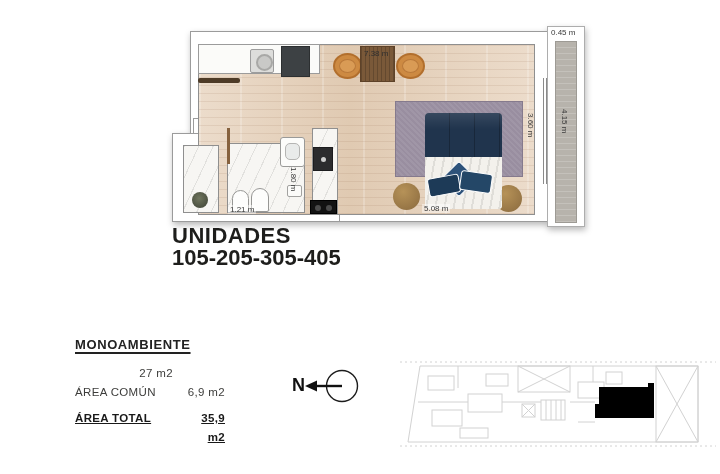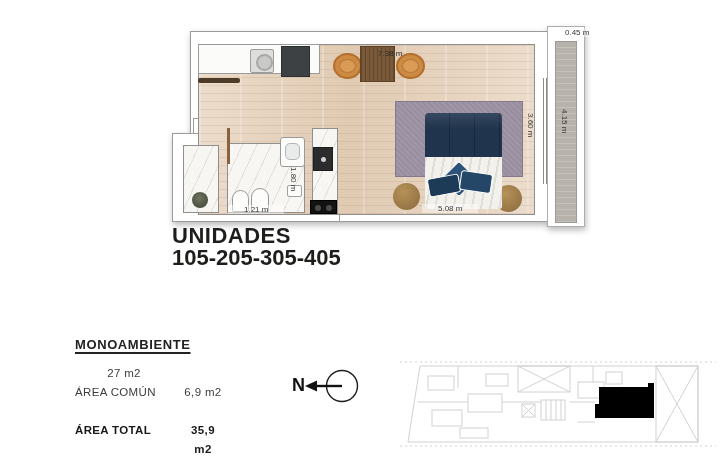--- a/index.html
+++ b/index.html
@@ -74,43 +74,43 @@
     border:1px solid #b5b5b3;border-radius:5px;}
   .bidet{left:117px;top:177px;width:15px;height:12px;background:#fbfbf9;border:1px solid #a2a2a0;border-radius:2px;}
   .oven{left:143px;top:139px;width:20px;height:24px;background:#2c2c2e;border:1px solid #1c1c1e;}
   .oven::after{content:"";position:absolute;left:7px;top:9px;width:5px;height:5px;border-radius:50%;background:#cfcfcf;}
   .cooktop{left:140px;top:192px;width:27px;height:14px;background:#121212;border:1px solid #000;}
   .cooktop::after{content:"";position:absolute;left:4px;top:4px;width:6px;height:6px;border-radius:50%;background:#4a4a4a;
     box-shadow:11px 0 0 #4a4a4a;}
 
   
   .dim{position:absolute;font-size:8px;line-height:9px;color:#3a3a3a;white-space:nowrap;
-       background:rgba(255,255,255,0.45);padding:0 16px;}
+       background:rgba(255,255,255,0.45);padding:0 2px;}
   .dim.v{writing-mode:vertical-rl;padding:1px 0;}
   .dim-738{left:192px;top:41px;color:#2f2f2f;background:transparent;}
   .dim-045{left:379px;top:20px;}
   .dim-360{left:356px;top:104px;background:transparent;}
   .dim-415{left:390px;top:100px;background:transparent;}
   .dim-508{left:252px;top:196px;text-align:center;}
   .dim-265{left:58px;top:197px;}
   .dim-180{left:119px;top:158px;background:transparent;}
 
   
   .title-block{position:absolute;left:172px;top:225px;}
   .title-line1{font-size:22px;font-weight:600;letter-spacing:0.5px;line-height:22px;}
   .title-line2{font-size:22px;font-weight:600;letter-spacing:0px;line-height:21px;}
 
   
   .areas{position:absolute;left:75px;top:337px;}
   .areas-heading{font-size:13px;font-weight:bold;letter-spacing:0.6px;color:#222;
     text-decoration:underline;text-underline-offset:3px;text-decoration-thickness:1.5px;margin-bottom:12px;}
   .area-row{display:grid;grid-template-columns:98px 44px;column-gap:8px;
     font-size:11.5px;letter-spacing:0.35px;line-height:18.5px;color:#3d3d3b;}
-  .area-row .val{text-align:center;}
-  .area-row.total{font-weight:bold;color:#191919;margin-top:20px;}
+  .area-row .val{text-align:right;}
+  .area-row.total{font-weight:bold;color:#191919;margin-top:8px;text-decoration:underline;}
 
   
   .compass{position:absolute;left:290px;top:366px;width:72px;height:42px;}
   .compass .n{position:absolute;left:2px;top:9px;font-size:18px;font-weight:600;color:#111;}
   .compass svg{position:absolute;left:0;top:0;}
 
   
   .keyplan{position:absolute;left:398px;top:352px;}
 </style>
 </head>

